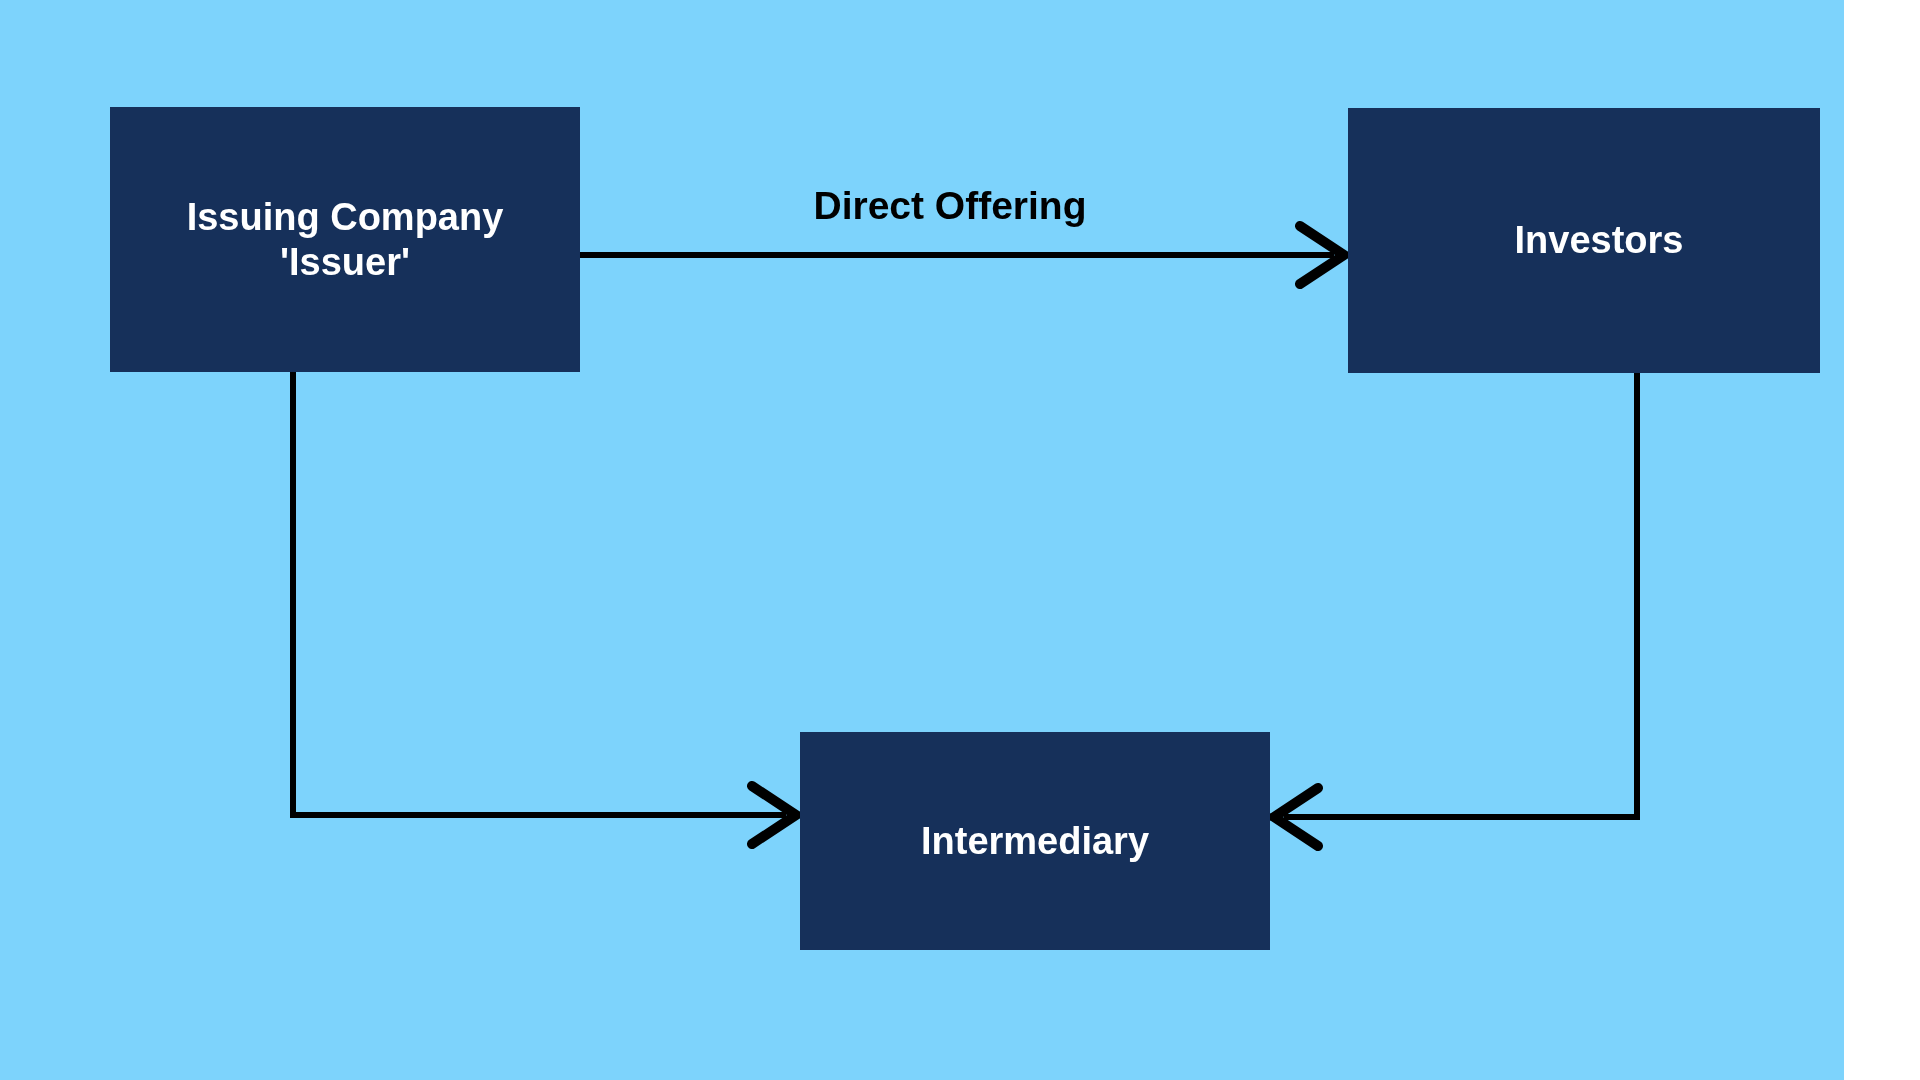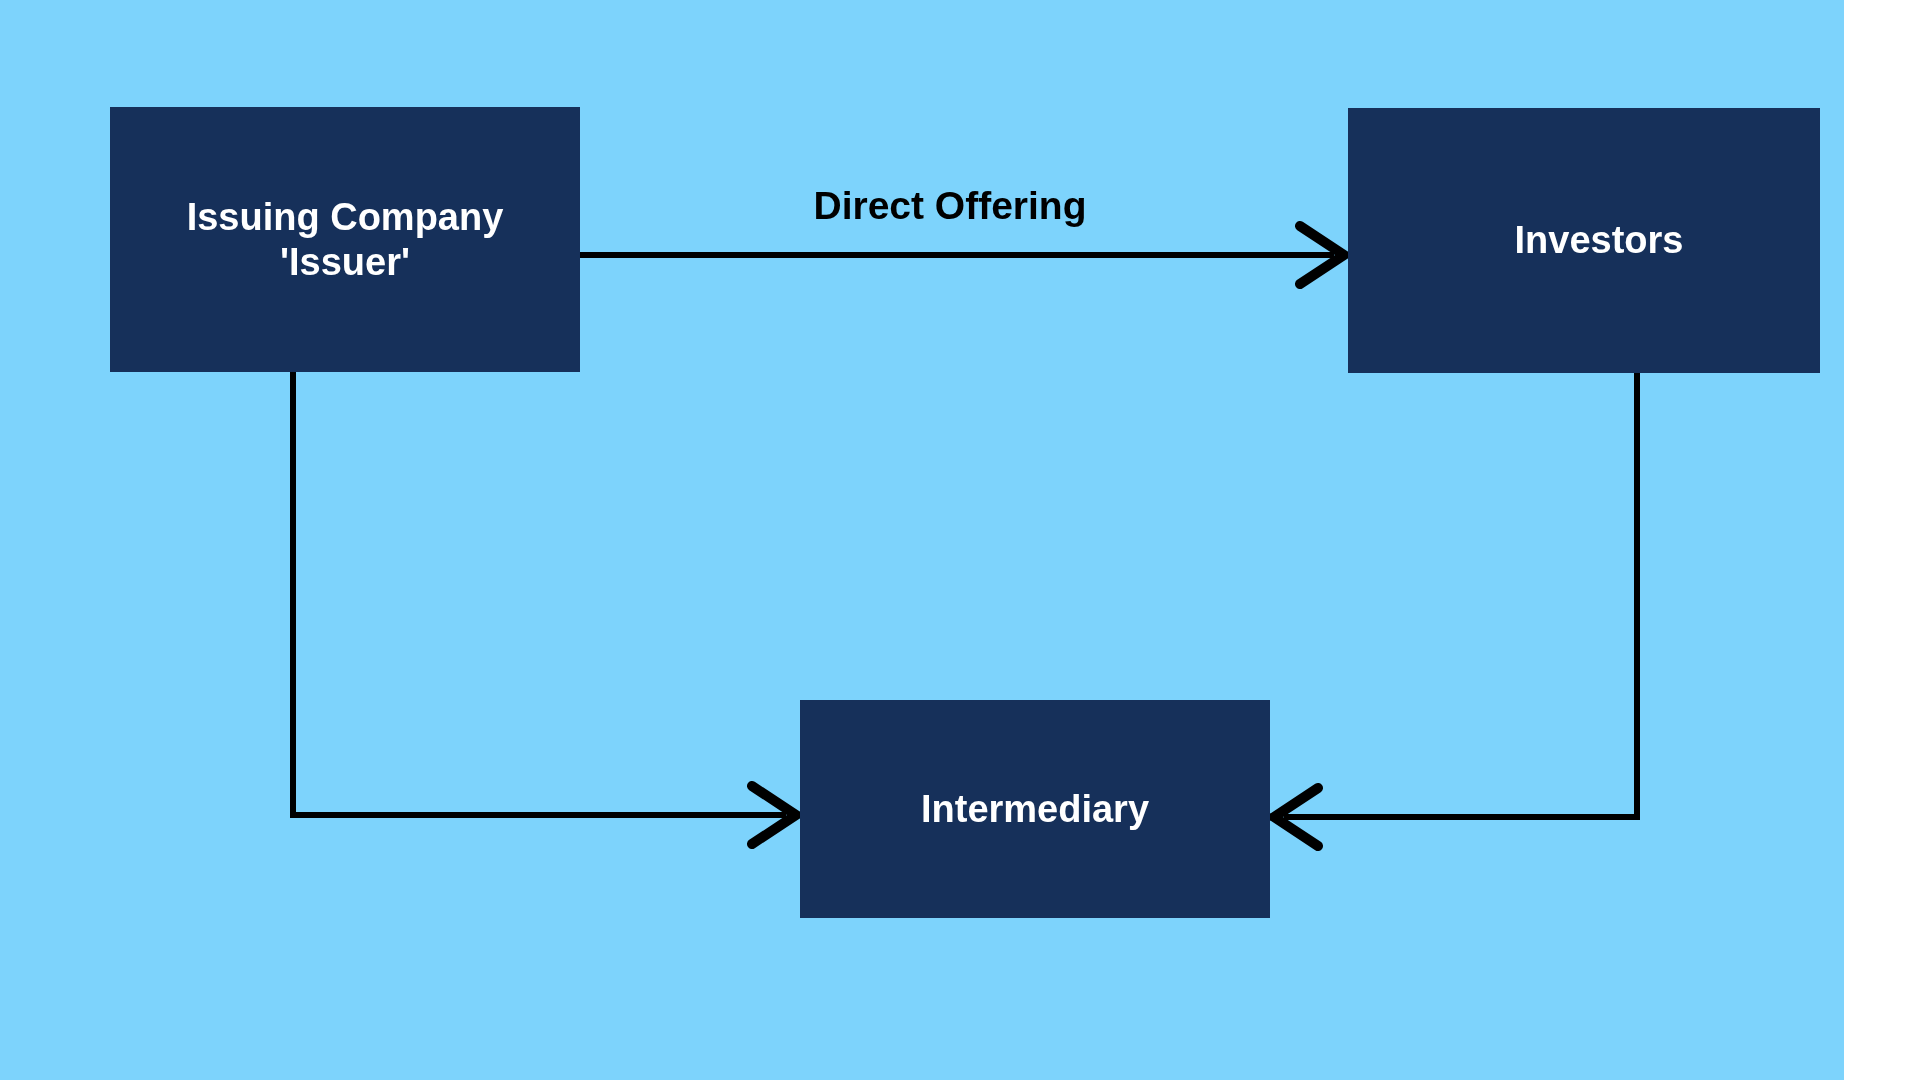--- a/index.html
+++ b/index.html
@@ -53,21 +53,21 @@
   }
   #node-investors {
     left: 1348px;
     top: 108px;
     width: 472px;
     height: 265px;
     padding-left: 30px;
   }
   #node-intermediary {
     left: 800px;
-    top: 700px;
+    top: 732px;
     width: 470px;
     height: 218px;
   }
   .edge-label {
     position: absolute;
     color: #000000;
     font-family: "Liberation Sans", sans-serif;
     font-size: 39px;
     line-height: 1.1;
     white-space: nowrap;

